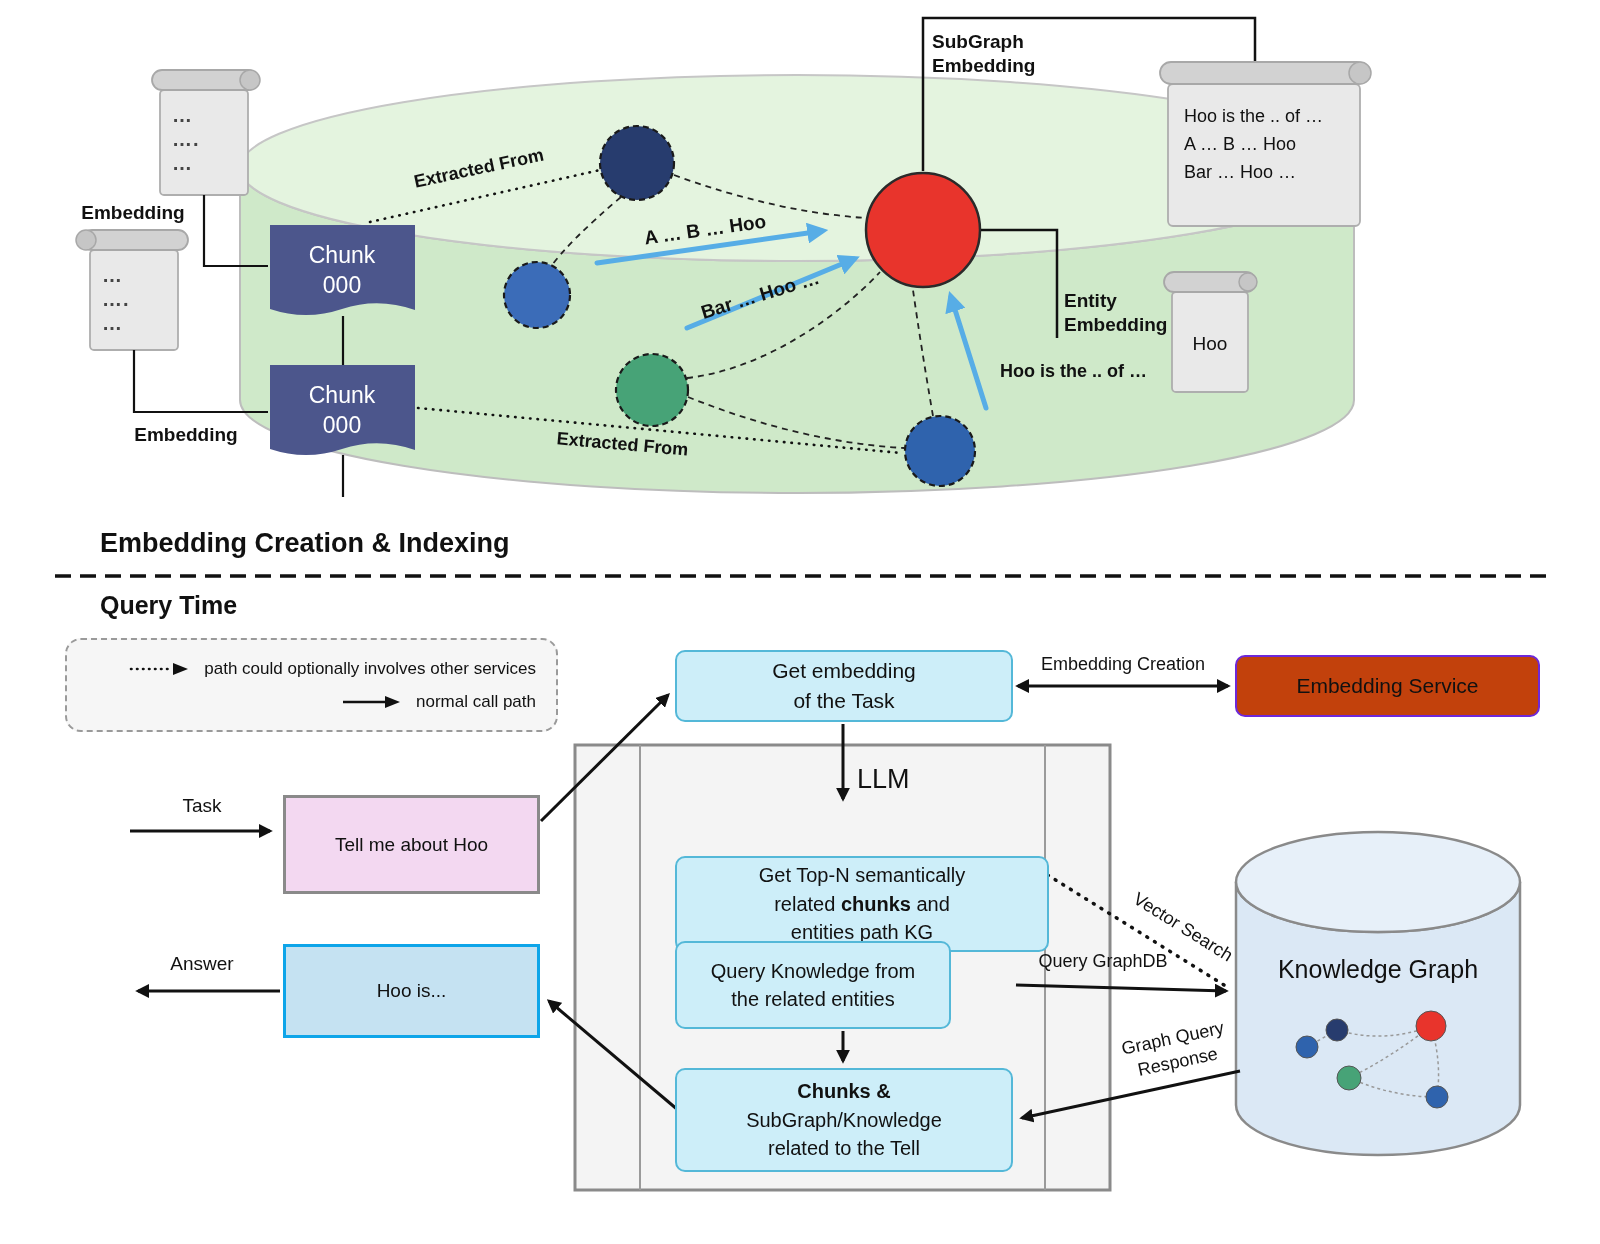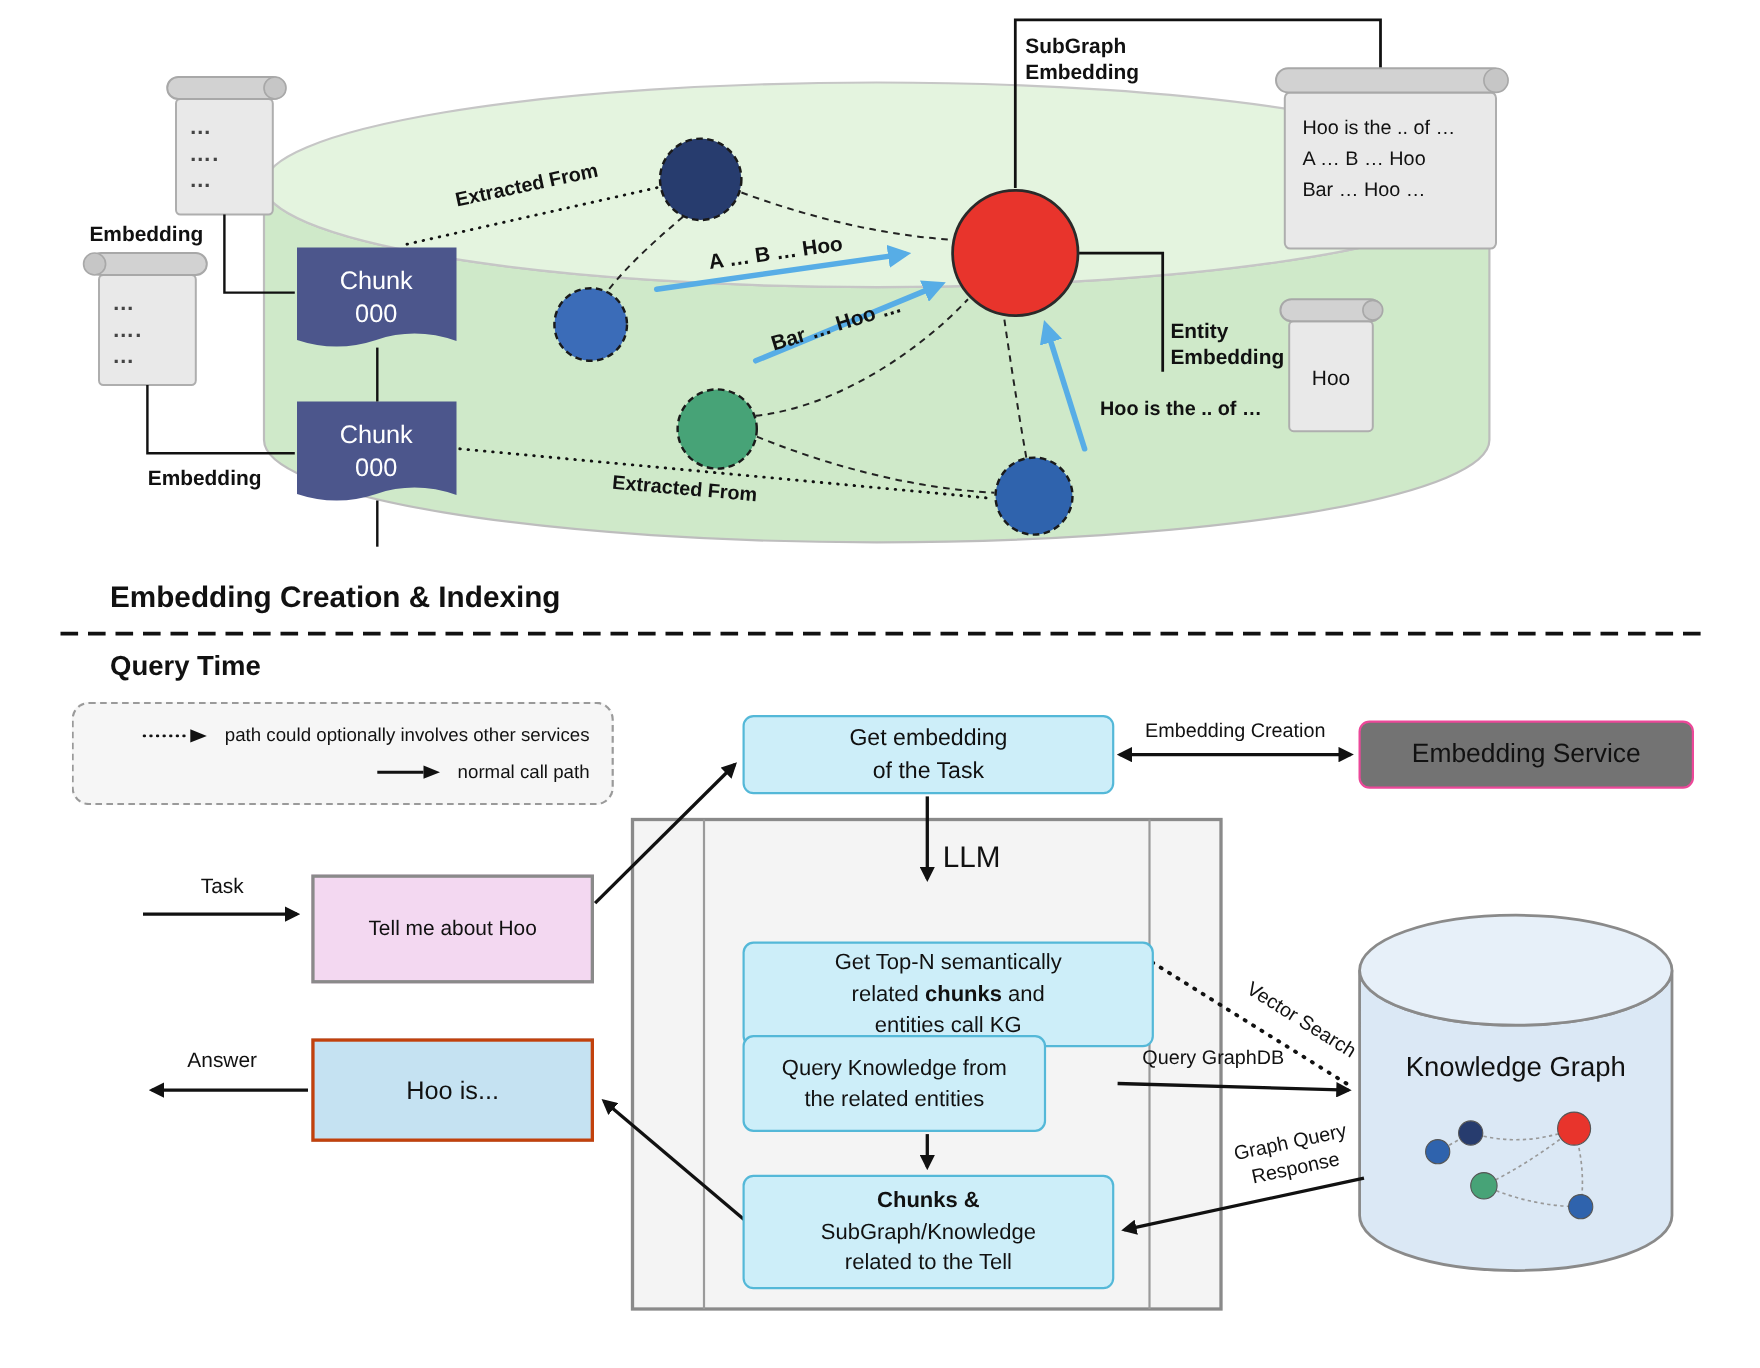--- a/index.html
+++ b/index.html
@@ -1,22 +1,22 @@
 <!DOCTYPE html>
 <html><head>
 <meta charset="utf-8">
 <style>
   html,body{margin:0;padding:0;width:1600px;height:1244px;background:#ffffff;font-family:"Liberation Sans",sans-serif;color:#111}
   #stage{position:relative;width:1600px;height:1244px;overflow:hidden}
   #diagram{position:absolute;left:0;top:0}
   .fbox{position:absolute;display:flex;flex-direction:column;justify-content:center;align-items:center;text-align:center;color:#111;box-sizing:border-box}
   .blue{background:#cdeef9;border:2px solid #54b8d8;border-radius:10px;font-size:20px;line-height:1.42}
-  .svc{background:#737373;border:2px solid #ec4899;border-radius:10px;font-size:24px}
+  .svc{background:#c2410c;border:2px solid #6d28d9;border-radius:10px;font-size:21px}
   .pink{background:#f3d8f1;border:3px solid #8a8a8a;font-size:19px}
-  .ans{background:#c5e2f2;border:3px solid #c2410c;font-size:23px}
+  .ans{background:#c5e2f2;border:3px solid #0ea5e9;font-size:19px}
   .legend{background:#f6f6f6;border:2px dashed #9a9a9a;border-radius:16px;justify-content:center;align-items:flex-end;gap:13px;padding:14px 20px;font-size:17px}
   .legend .row{display:flex;align-items:center;gap:12px}
   b{font-weight:700}
   text{font-family:"Liberation Sans",sans-serif;fill:#111}.t18{font-size:18px}.t19{font-size:19px}
   .t23{font-size:23px;fill:#ffffff}.t25{font-size:25px}.t27{font-size:27px}
   .semi{font-weight:700}
   .dots{font-size:20px;font-weight:700;fill:#444;letter-spacing:1px}
 </style>
 </head>
 <body>
@@ -202,21 +202,21 @@
   <span>of the Task</span>
 </div>
 
 <div class="fbox svc" style="left:1235px;top:655px;width:305px;height:62px">
   <span>Embedding Service</span>
 </div>
 
 <div class="fbox blue" style="left:675px;top:856px;width:374px;height:96px">
   <span>Get Top-N semantically</span>
   <span><span>related </span><b>chunks</b><span> and</span></span>
-  <span>entities call KG</span>
+  <span>entities path KG</span>
 </div>
 
 <div class="fbox blue" style="left:675px;top:941px;width:276px;height:88px">
   <span>Query Knowledge from</span>
   <span>the related entities</span>
 </div>
 
 <div class="fbox blue" style="left:675px;top:1068px;width:338px;height:104px">
   <b>Chunks &amp;</b>
   <span>SubGraph/Knowledge</span>

